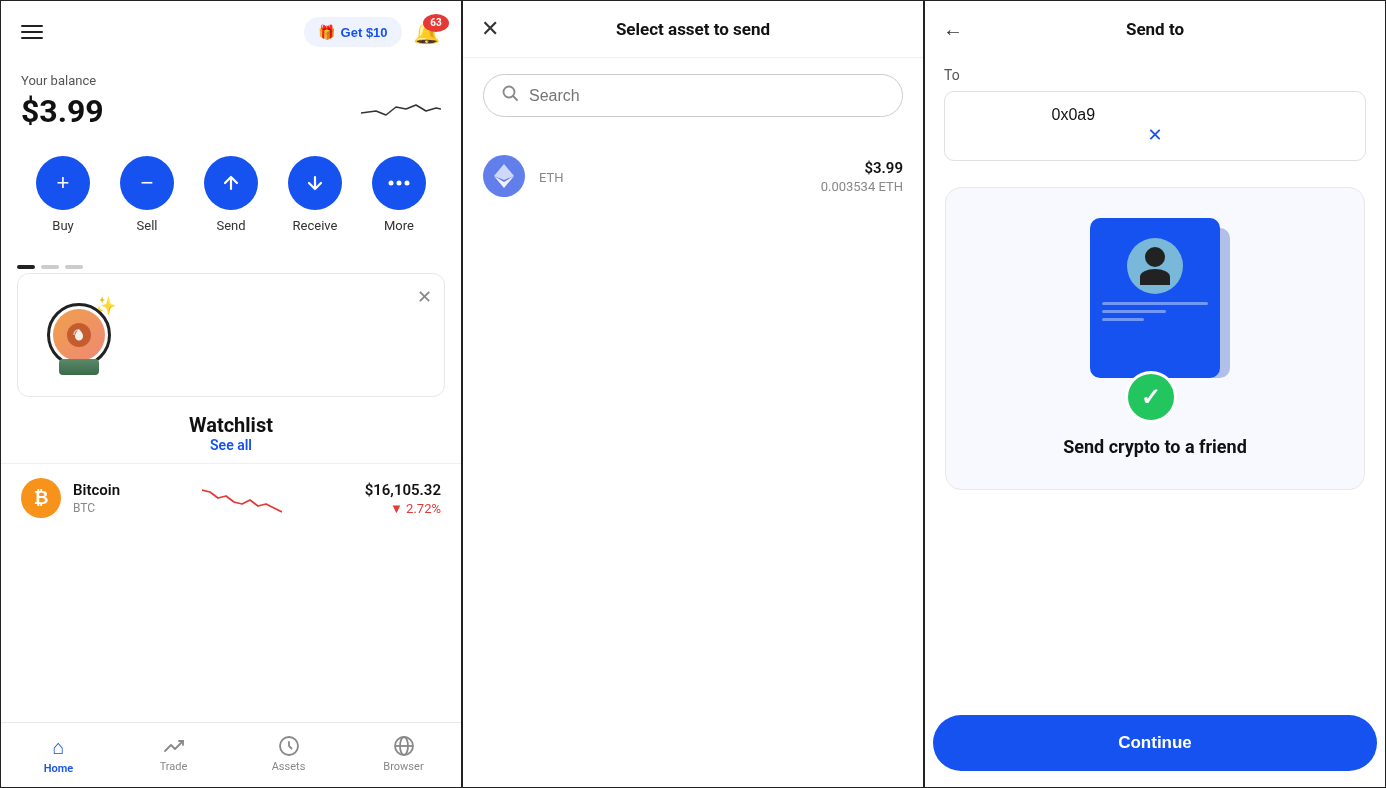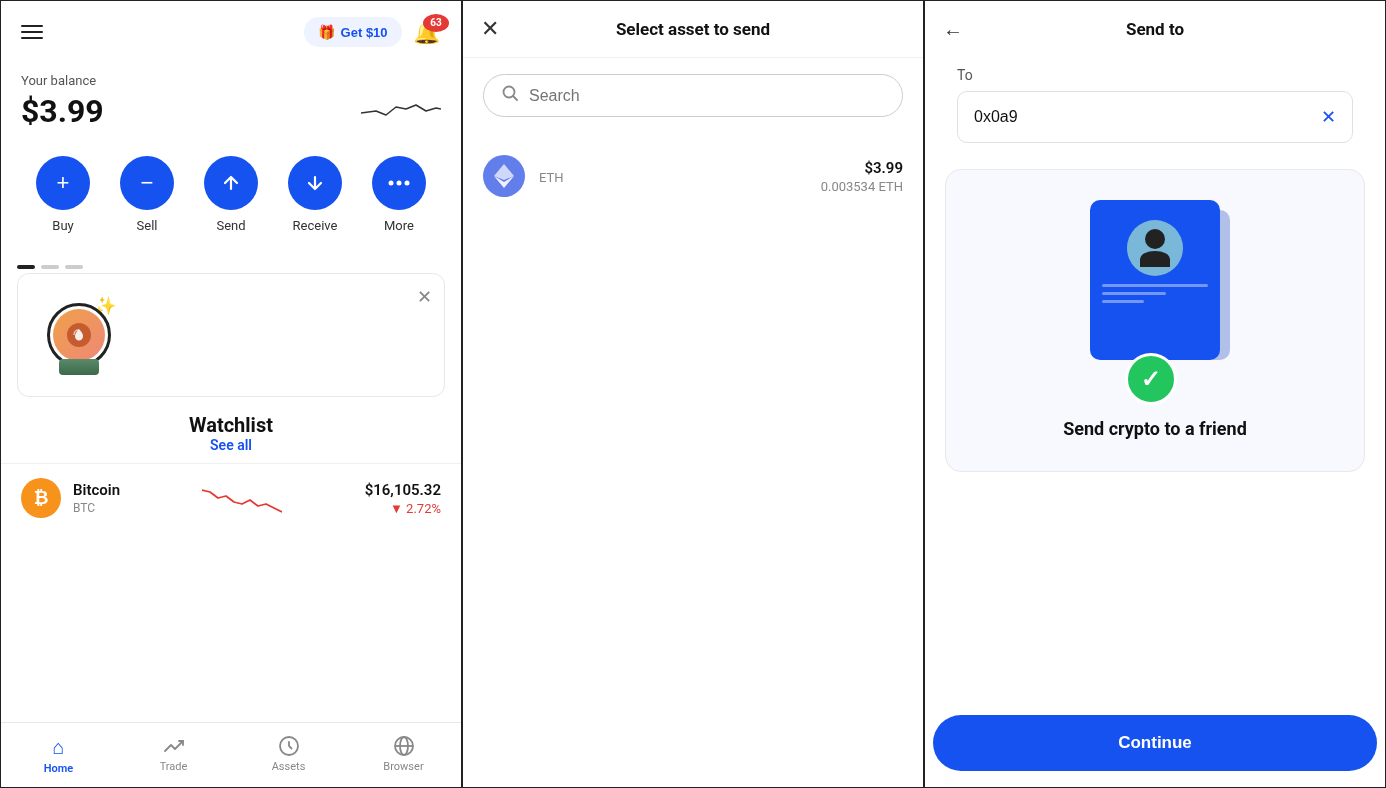--- a/index.html
+++ b/index.html
@@ -255,28 +255,29 @@
       display: flex; align-items: center; justify-content: center;
       padding: 18px 20px;
       position: relative;
     }
     .back-btn {
       position: absolute; left: 18px;
       font-size: 20px; cursor: pointer; background: none; border: none; color: #333;
     }
     .right-title { font-size: 17px; font-weight: 700; color: #111; }
 
-    .send-to-section { padding: 10px 32px 16px; }
+    .send-to-section { padding: 10px 19px 16px; }
     .to-label { font-size: 14px; color: #555; margin-bottom: 8px; }
     .to-input-wrap {
       display: flex; align-items: center;
       border: 1.5px solid #e0e0e0;
       border-radius: 10px;
       padding: 14px 16px;
       background: #fff;
+      flex-direction: column;
     }
     .to-input {
       flex: 1; border: none; outline: none;
       font-size: 16px; color: #111;
       background: transparent;
     }
     .clear-btn {
       background: none; border: none;
       color: #1652f0; font-size: 18px; cursor: pointer;
     }

